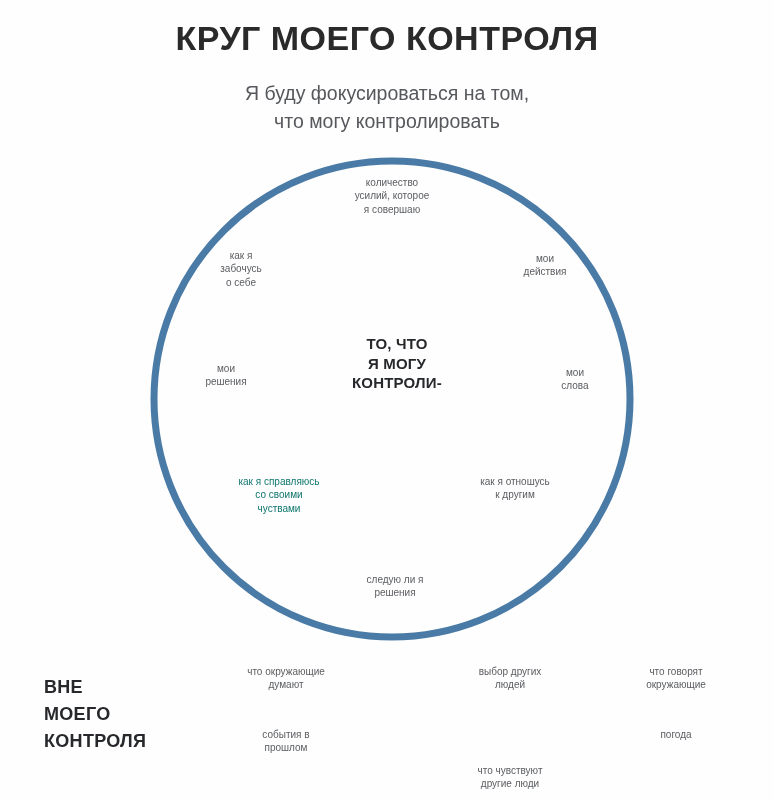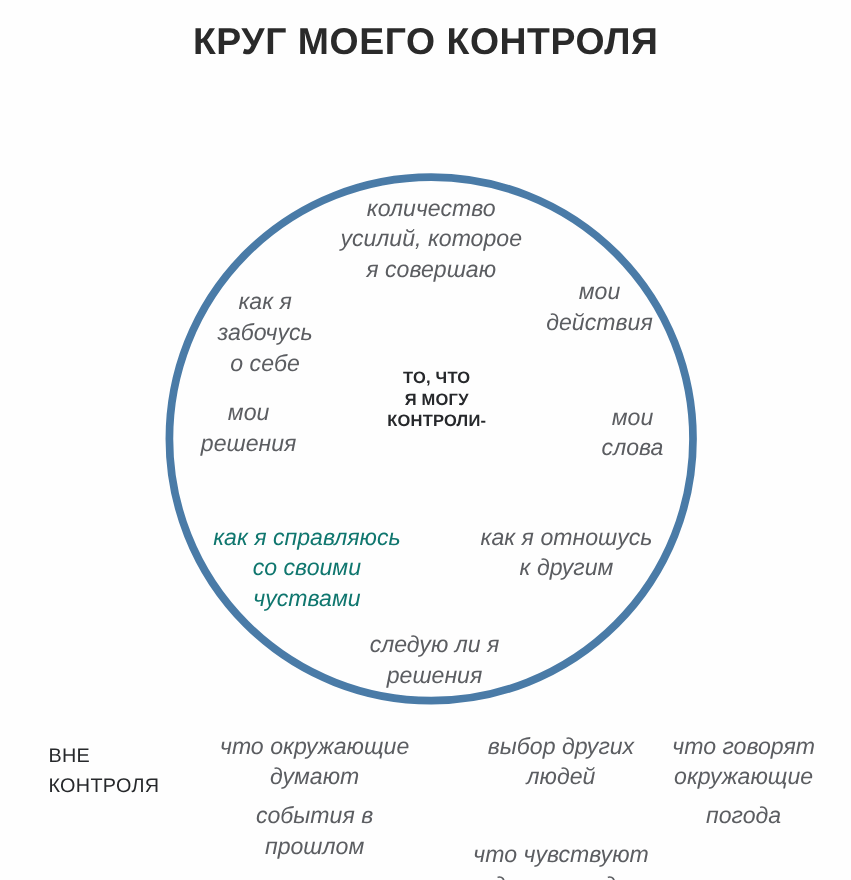--- a/index.html
+++ b/index.html
@@ -55,31 +55,30 @@
     top: 0;
     width: 774px;
     height: 800px;
     pointer-events: none;
   }
 
   
   .label {
     position: absolute;
     color: #5b5d61;
-    font-size: 21px;
+    font-size: 10px;
     line-height: 1.33;
     text-align: center;
     white-space: pre-line;
     font-weight: 400;
-    font-style: italic;
   }
 
   
   .inner-top      { left: 292px; top: 176px;  width: 200px; }
-  .inner-upleft   { left: 176px; top: 261px;  width: 130px; }
+  .inner-upleft   { left: 176px; top: 249px;  width: 130px; }
   .inner-upright  { left: 480px; top: 252px;  width: 130px; }
   .inner-left     { left: 166px; top: 362px;  width: 120px; }
   .inner-right    { left: 520px; top: 366px;  width: 110px; }
   .inner-dnleft   { left: 174px; top: 475px;  width: 210px; }
   .inner-dnright  { left: 420px; top: 475px;  width: 190px; }
   .inner-bottom   { left: 295px; top: 573px;  width: 200px; }
 
   
   .center-text {
     position: absolute;
@@ -96,21 +95,21 @@
   .center-text .cline { display: block; }
 
   
   .outside-heading {
     position: absolute;
     left: 44px;
     top: 674px;
     width: 170px;
     text-align: left;
     font-size: 18px;
-    font-weight: 400;
+    font-weight: 700;
     color: #26282b;
     line-height: 1.50;
     letter-spacing: 0.3px;
   }
   .outside-heading .hline { display: block; }
 
   
   .outside-col-1 { left: 196px; }
   .outside-col-2 { left: 420px; }
   .outside-col-3 { left: 592px; }
@@ -119,20 +118,24 @@
   .outside-cell  { position: absolute; width: 180px; }
   .outside-col-3.outside-cell { width: 168px; }
 </style>
 </head>
 <body>
 
 <div id="poster" style="background: rgb(254, 254, 254);">
 
   <div class="title" style="color: rgb(42, 42, 42);">КРУГ МОЕГО КОНТРОЛЯ</div>
 
+  <div class="subtitle">
+    <span class="line">Я буду фокусироваться на том,</span>
+    <span class="line">что могу контролировать</span>
+  </div>
 
   <svg class="circle-svg" viewBox="0 0 774 800">
     <circle id="ring-circle" cx="392" cy="399" r="238" fill="none" stroke="#4a7ba7" stroke-width="7"></circle>
   </svg>
 
   <div class="label inner-top" style="color: rgb(91, 93, 97);">количество
 усилий, которое
 я совершаю</div>
 
   <div class="label inner-upleft" style="color: rgb(91, 93, 97);">как я
@@ -159,20 +162,21 @@
 решения</div>
 
   <div class="center-text" style="color: rgb(38, 40, 43);">
     <span class="cline">ТО, ЧТО</span>
     <span class="cline">Я МОГУ</span>
     <span class="cline">КОНТРОЛИ-</span>
   </div>
 
   <div class="outside-heading" style="color: rgb(38, 40, 43);">
     <span class="hline">ВНЕ</span>
+    <span class="hline">МОЕГО</span>
     <span class="hline">КОНТРОЛЯ</span>
   </div>
 
   <div class="label outside-cell outside-col-1 outside-row-1" style="color: rgb(91, 93, 97);">что окружающие
 думают</div>
 
   <div class="label outside-cell outside-col-2 outside-row-1" style="color: rgb(91, 93, 97);">выбор других
 людей</div>
 
   <div class="label outside-cell outside-col-3 outside-row-1" style="color: rgb(91, 93, 97);">что говорят

